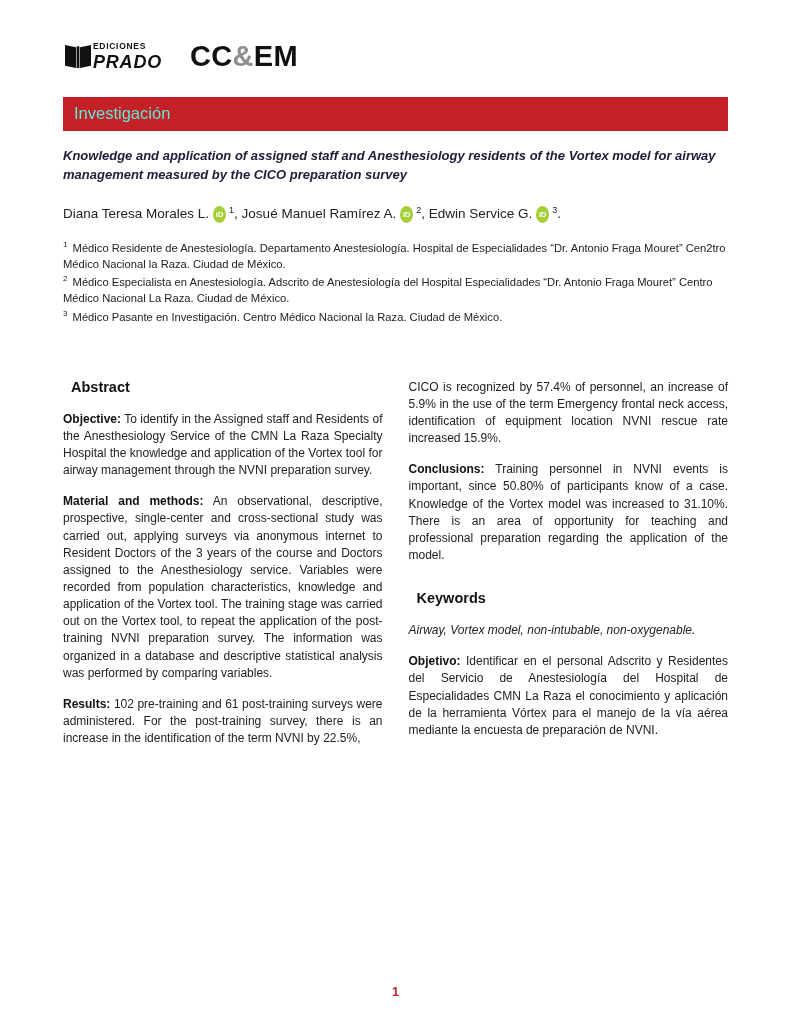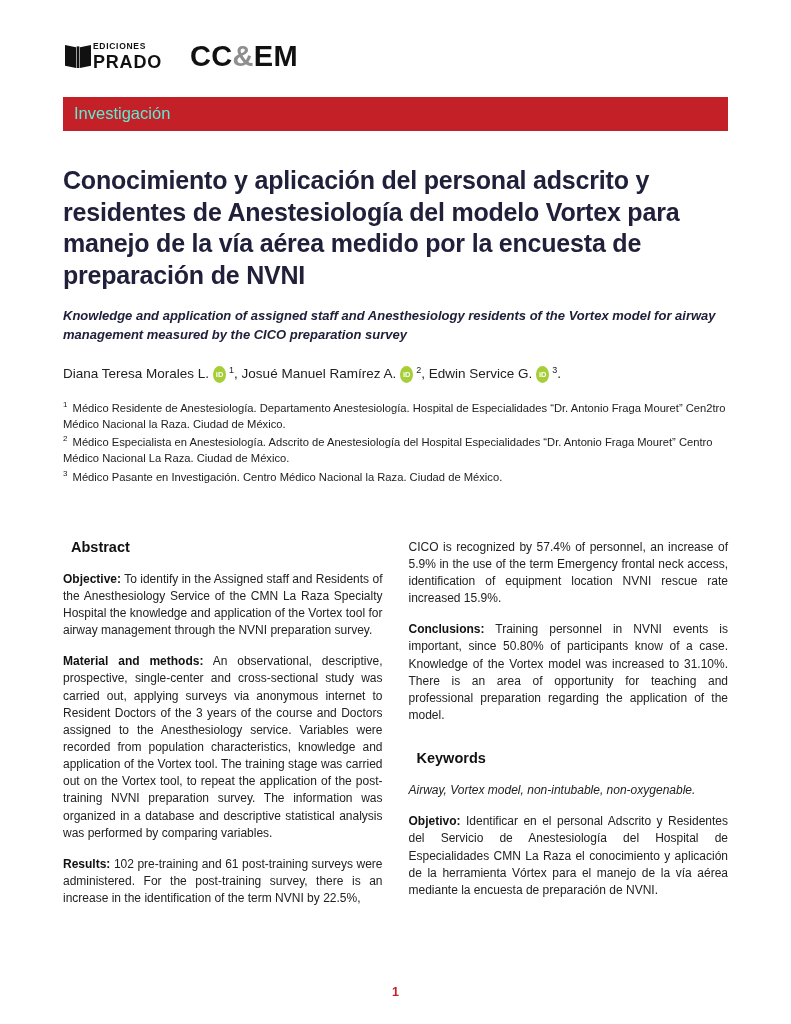--- a/index.html
+++ b/index.html
@@ -17,21 +17,21 @@
 
   
   .masthead { display: flex; justify-content: space-between; align-items: flex-start; }
   .journal-name { font-size: 13px; font-weight: bold; color: #111; }
   .doi { font-size: 12.5px; color: #333; text-decoration: none; display: inline-block; margin-top: 8px; }
   .masthead-right { display: flex; align-items: center; gap: 28px; margin-top: 2px; }
   .prado-logo { display: flex; align-items: center; }
   .book-icon { display: inline-flex; }
   .prado-text { display: flex; flex-direction: column; line-height: 1; }
   .prado-line1 { font-size: 8.5px; font-weight: bold; letter-spacing: 0.7px; color: #111; }
-  .prado-line2 { font-size: 18px; font-weight: 800; letter-spacing: 0.8px; color: #111; margin-top: 2px; }
+  .prado-line2 { font-size: 18px; font-weight: 800; letter-spacing: 0.8px; color: #111; margin-top: 2px; font-style: italic; }
   .ccem-logo { font-size: 29px; font-weight: 800; color: #111; letter-spacing: 0.3px; line-height: 1; }
   .ccem-amp { color: #8e8e8e; font-weight: 700; }
 
   
   .banner { margin-top: 26px; background: #c32028; color: #5eead4; font-size: 16.5px; padding: 7px 11px 8px; }
 
   
   .title { margin-top: 34px; color: #20203a; font-size: 25px; line-height: 1.26; font-weight: bold; letter-spacing: -0.2px; }
   .subtitle { margin-top: 16px; color: #20203a; font-size: 13px; font-weight: bold; font-style: italic; line-height: 1.45; }
 
@@ -83,21 +83,20 @@
         </span>
       </div>
       <div class="ccem-logo"><span>CC</span><span class="ccem-amp">&amp;</span><span>EM</span></div>
     </div>
   </header>
 
   <div class="banner">
     <span>Investigación</span>
   </div>
 
-  <h1 class="title">Conocimiento y aplicación del personal adscrito y residentes de Anestesiología del modelo Vortex para manejo de la vía aérea medido por la encuesta de preparación de NVNI</h1>
 
   <p class="subtitle">Knowledge and application of assigned staff and Anesthesiology residents of the Vortex model for airway management measured by the CICO preparation survey</p>
 
   <p class="authors">
     <span class="author"><span>Diana Teresa Morales L.</span><span class="orcid">iD</span><sup>1</sup><span>, </span></span>
     <span class="author"><span>Josué Manuel Ramírez A.</span><span class="orcid">iD</span><sup>2</sup><span>, </span></span>
     <span class="author"><span>Edwin Service G.</span><span class="orcid">iD</span><sup>3</sup><span>.</span></span>
   </p>
 
   <div class="affiliations">

